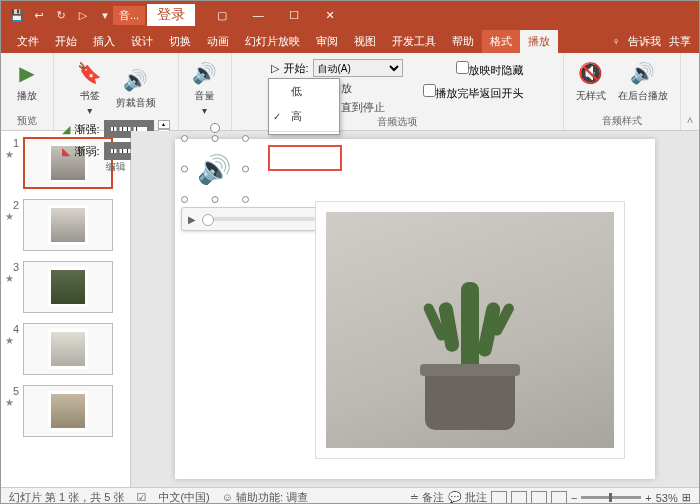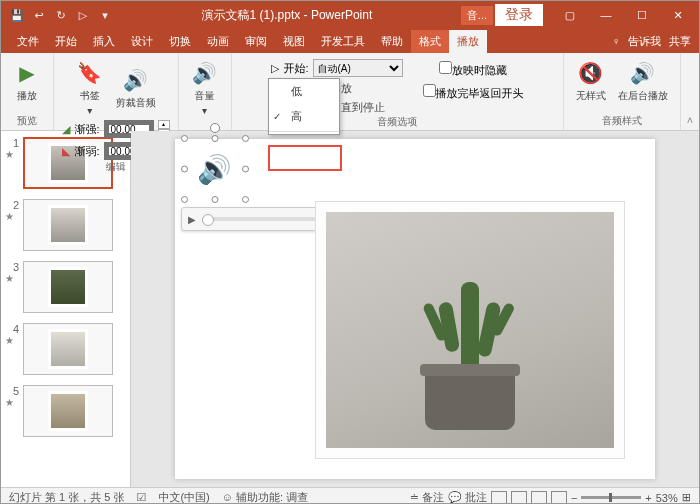--- a/index.html
+++ b/index.html
@@ -19,29 +19,29 @@
 .menubar .right{margin-left:auto;display:flex;align-items:center;gap:8px}
 .ribbon{height:78px;background:#f3f3f3;border-bottom:1px solid #ccc;display:flex;position:relative}
 .rgroup{border-right:1px solid #ddd;padding:4px 8px 2px;display:flex;flex-direction:column;align-items:center;justify-content:space-between}
 .rgroup .glabel{font-size:10px;color:#666;text-align:center;margin-top:auto}
 .rgroup .row{display:flex;gap:4px;align-items:center}
 .bigbtn{display:flex;flex-direction:column;align-items:center;gap:2px;padding:2px 4px}
 .bigbtn .ico{width:28px;height:28px;display:flex;align-items:center;justify-content:center;font-size:20px}
 .bigbtn .lbl{font-size:10px;color:#444}
 .fade{display:flex;flex-direction:column;gap:4px;padding-top:2px}
 .fade .frow{display:flex;align-items:center;gap:4px}
-.fade input{width:50px;height:18px;border:5px solid #737373;font-size:10px;padding:0 2px}
+.fade input{width:50px;height:18px;border:7px solid #737373;font-size:10px;padding:0 2px}
 .fade .spin{display:flex;flex-direction:column}
 .fade .spin span{width:12px;height:9px;border:1px solid #aaa;font-size:6px;text-align:center;line-height:7px;background:#fff}
 .opts{display:flex;flex-direction:column;gap:4px;padding-top:2px;align-items:flex-start}
 .opts .orow{display:flex;align-items:center;gap:4px}
 .opts select{border:1px solid #aaa;font-size:10px;height:18px;width:90px}
 .opts label{display:flex;align-items:center;gap:3px;font-size:10px;color:#444}
 .opts input[type=checkbox]{width:12px;height:12px}
-.hideopts{display:flex;flex-direction:column;gap:6px;padding-top:4px;align-items:center}
+.hideopts{display:flex;flex-direction:column;gap:6px;padding-top:4px;align-items:flex-end}
 .volmenu{position:absolute;left:268px;top:78px;width:72px;background:#fff;border:1px solid #999;box-shadow:2px 2px 4px rgba(0,0,0,.2);z-index:10}
 .volmenu .vi{padding:5px 12px;font-size:11px;color:#333;display:flex;align-items:center;gap:6px}
 .volmenu .vi.check::before{content:"✓";position:absolute;left:4px;color:#444;font-size:10px}
 .volmenu .vi{position:relative;padding-left:22px}
 .volmenu .sep{height:1px;background:#ddd;margin:2px 0}
 .highlight{position:absolute;left:268px;top:145px;width:74px;height:26px;border:2px solid #e74c3c;z-index:11;pointer-events:none}
 .workspace{display:flex;height:356px;background:#e6e6e6}
 .thumbs{width:130px;background:#fff;border-right:1px solid #ccc;overflow-y:auto;padding:6px 4px}
 .thumb{display:flex;gap:4px;margin-bottom:10px}
 .thumb .num{width:14px;font-size:11px;color:#666;text-align:right}
@@ -86,38 +86,38 @@
 <body>
 
 <div class="titlebar">
   <div class="qat">
     <span>💾</span>
     <span>↩</span>
     <span>↻</span>
     <span>▷</span>
     <span>▾</span>
   </div>
-  <div class="title">演示文稿1 (1).pptx - PowerPoint</div>
   <div class="aud">音...</div>
   <div class="acct">登录</div>
   <div class="winbtns">
     <div>▢</div>
     <div>—</div>
     <div>☐</div>
     <div>✕</div>
   </div>
 </div>
 
 <div class="menubar">
   <div class="tab">文件</div>
   <div class="tab">开始</div>
   <div class="tab">插入</div>
   <div class="tab">设计</div>
   <div class="tab">切换</div>
   <div class="tab">动画</div>
+  <div class="tab">幻灯片放映</div>
   <div class="tab">审阅</div>
   <div class="tab">视图</div>
   <div class="tab">开发工具</div>
   <div class="tab">帮助</div>
   <div class="tab ctx">格式</div>
   <div class="tab active">播放</div>
   <div class="right">
     <span>♀</span>
     <span>告诉我</span>
     <span>共享</span>

